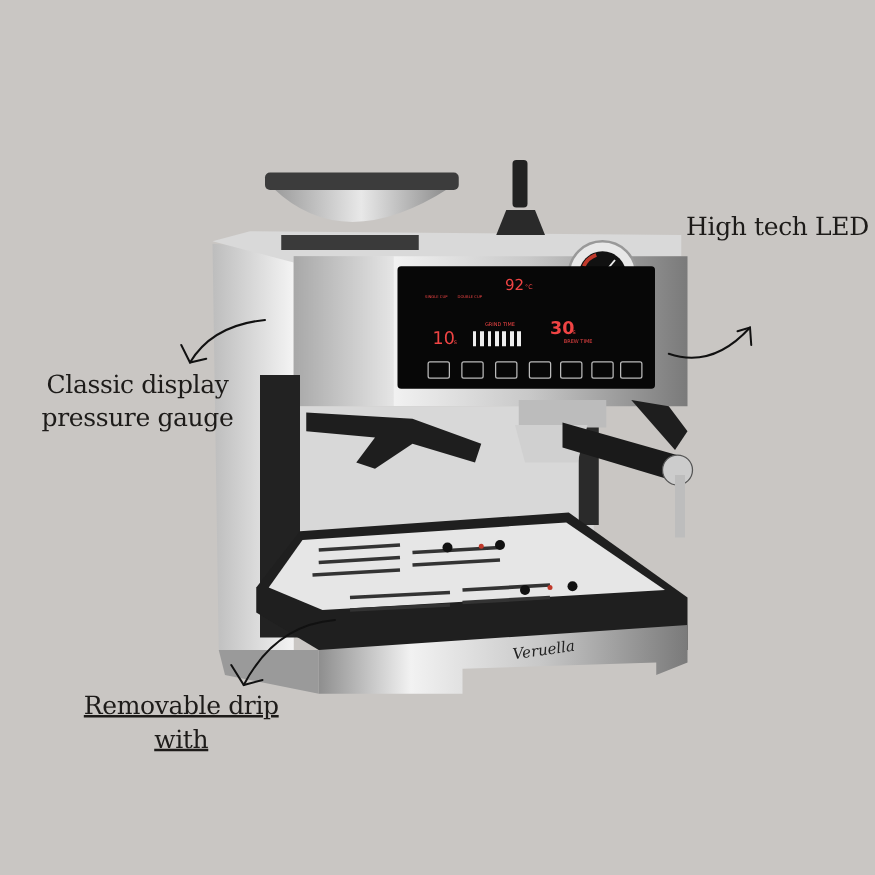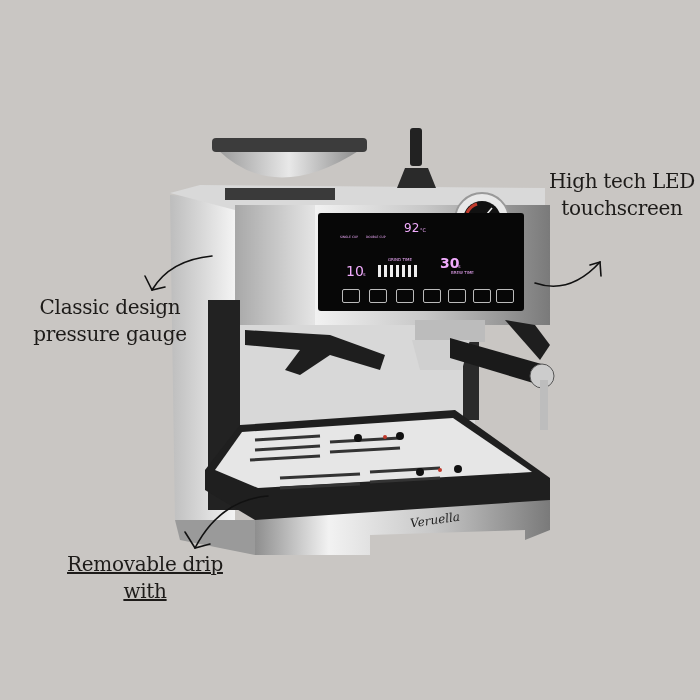--- a/index.html
+++ b/index.html
@@ -4,21 +4,21 @@
 <style>
   html, body { margin:0; padding:0; }
   body { width:700px; height:700px; background:#c9c6c3; position:relative; overflow:hidden; font-family:"DejaVu Serif", serif; }
   .label { position:absolute; color:#1d1b19; font-family:"DejaVu Serif", serif; font-size:20px; line-height:27px; text-align:center; letter-spacing:-0.3px; }
   #lbl-led { left:548px; top:168px; width:148px; }
   #lbl-gauge { left:10px; top:294px; width:200px; }
   #lbl-tray { left:50px; top:551px; width:190px;text-decoration:underline; }
   svg.arrow { position:absolute; overflow:visible; }
   .machine { position:absolute; left:0; top:0; width:700px; height:700px; }
   .led { position:absolute; left:318px; top:213px; width:206px; height:98px; background:#070707; border-radius:3px; }
-  .led-txt { position:absolute; color:#f0abfc; font-family:"DejaVu Sans", sans-serif; }
+  .led-txt { position:absolute; color:#ef4444; font-family:"DejaVu Sans", sans-serif; }
   .btn { position:absolute; width:16px; height:12px; border:1px solid #bbb; border-radius:2px; top:76px; }
   .brand { position:absolute; left:410px; top:513px; font-family:"DejaVu Serif", serif; font-style:italic; font-size:12px; color:#222; transform:rotate(-8deg); }
 </style>
 </head>
 <body>
 
 <svg class="machine" viewBox="0 0 700 700">
   <defs>
     <linearGradient id="steel" x1="0" x2="1">
       <stop offset="0" stop-color="#8e8e8e"></stop>
@@ -113,24 +113,23 @@
   <div class="btn" style="left:105px;"></div>
   <div class="btn" style="left:130px;"></div>
   <div class="btn" style="left:155px;"></div>
   <div class="btn" style="left:178px;"></div>
 </div>
 
 <span class="brand">Veruella</span>
 
 <div class="label" id="lbl-led">
   <div>High tech LED</div>
-  <div>touchscreen</div>
 </div>
 <div class="label" id="lbl-gauge">
-  <div>Classic design</div>
+  <div>Classic display</div>
   <div>pressure gauge</div>
 </div>
 <div class="label" id="lbl-tray">
   <div>Removable drip</div>
   <div>with</div>
 </div>
 
 <svg class="arrow" style="left:0;top:0;" width="700" height="700">
   <g fill="none" stroke="#111" stroke-width="1.6" stroke-linecap="round">
     <path d="M535 283 Q570 295 600 262"></path>

